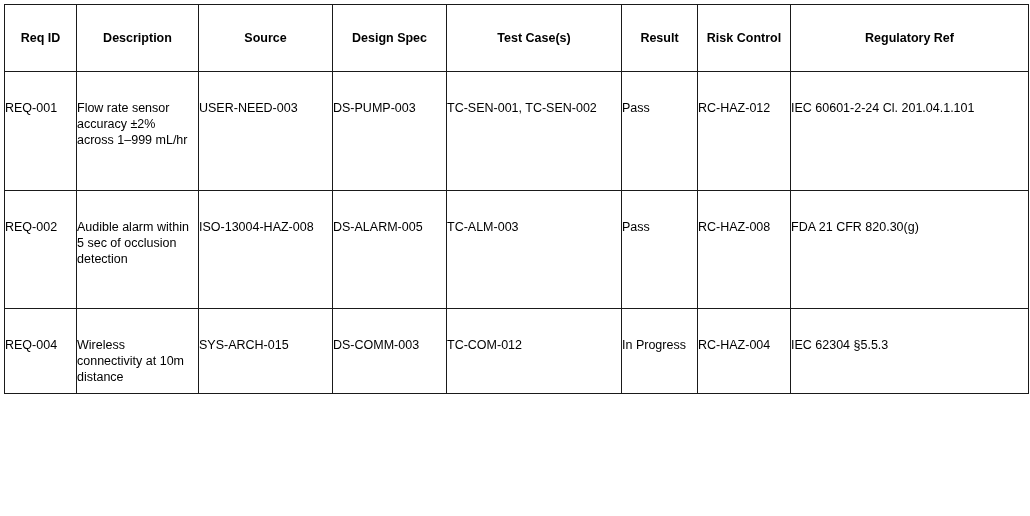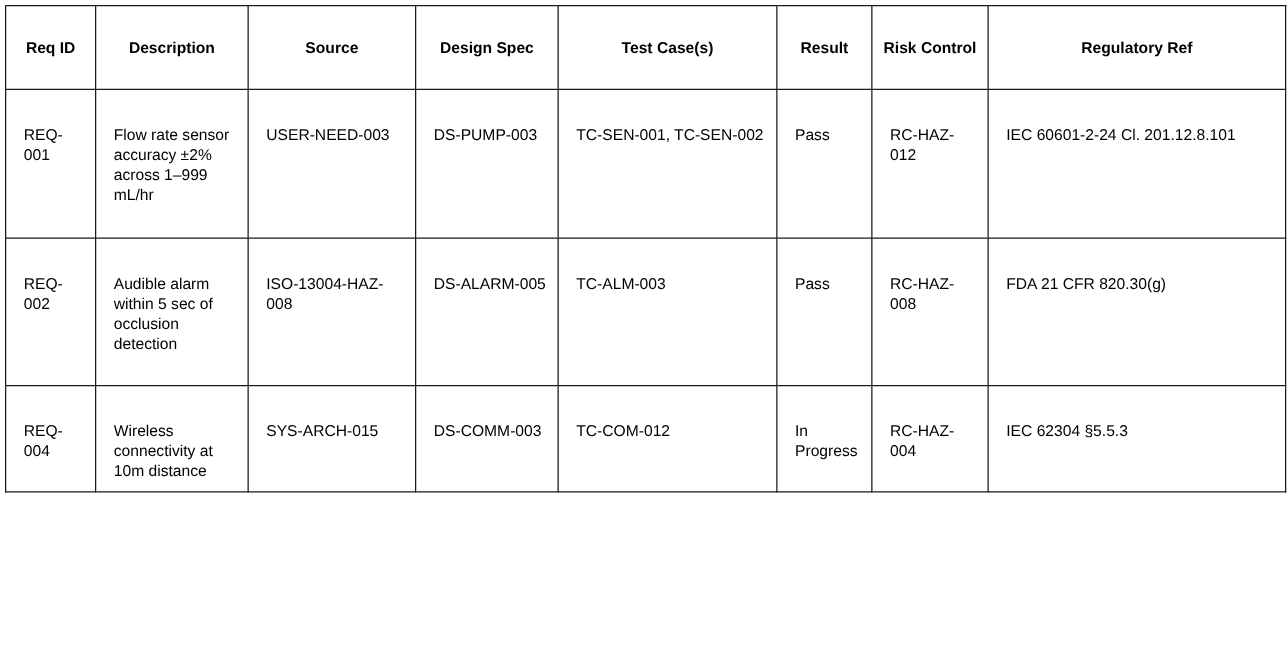--- a/index.html
+++ b/index.html
@@ -32,21 +32,21 @@
     padding: 0;
   }
   table.trace th {
     height: 66px;
     font-weight: bold;
     text-align: center;
     vertical-align: middle;
     font-size: 12.5px;
   }
   table.trace td {
-    padding: 28px 9px 8px 14px;
+    padding: 28px 9px 8px 0;
     text-align: left;
   }
   tr.r1 td { height: 82px; }
   tr.r2 td { height: 81px; }
   tr.r3 td { height: 81px; }
   tr.r4 td { height: 48px; }
 </style>
 </head>
 <body>
 
@@ -76,21 +76,21 @@
     </thead>
     <tbody>
       <tr class="r1">
         <td>REQ-001</td>
         <td>Flow rate sensor accuracy ±2% across 1–999 mL/hr</td>
         <td>USER-NEED-003</td>
         <td>DS-PUMP-003</td>
         <td>TC-SEN-001, TC-SEN-002</td>
         <td>Pass</td>
         <td>RC-HAZ-012</td>
-        <td>IEC 60601-2-24 Cl. 201.12.8.101</td>
+        <td>IEC 60601-2-24 Cl. 201.04.1.101</td>
       </tr>
       <tr class="r2">
         <td>REQ-002</td>
         <td>Audible alarm within 5 sec of occlusion detection</td>
         <td>ISO-13004-HAZ-008</td>
         <td>DS-ALARM-005</td>
         <td>TC-ALM-003</td>
         <td>Pass</td>
         <td>RC-HAZ-008</td>
         <td>FDA 21 CFR 820.30(g)</td>

